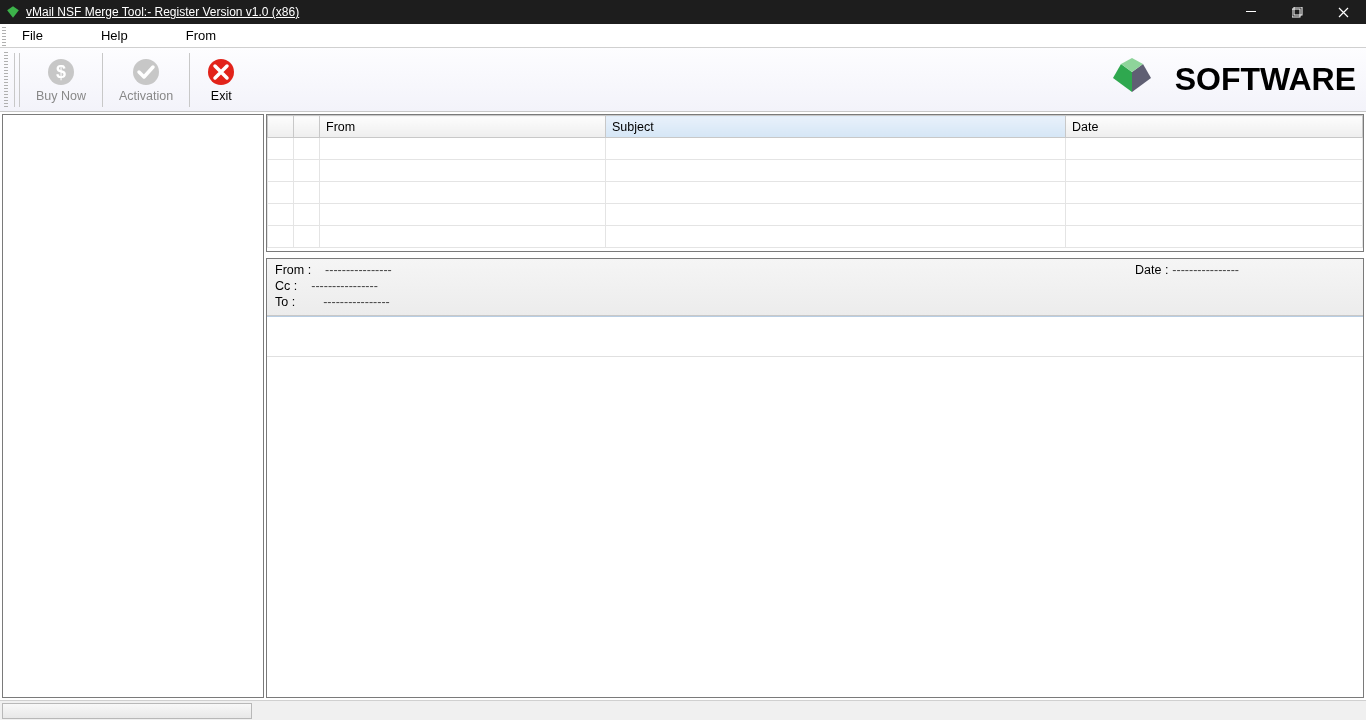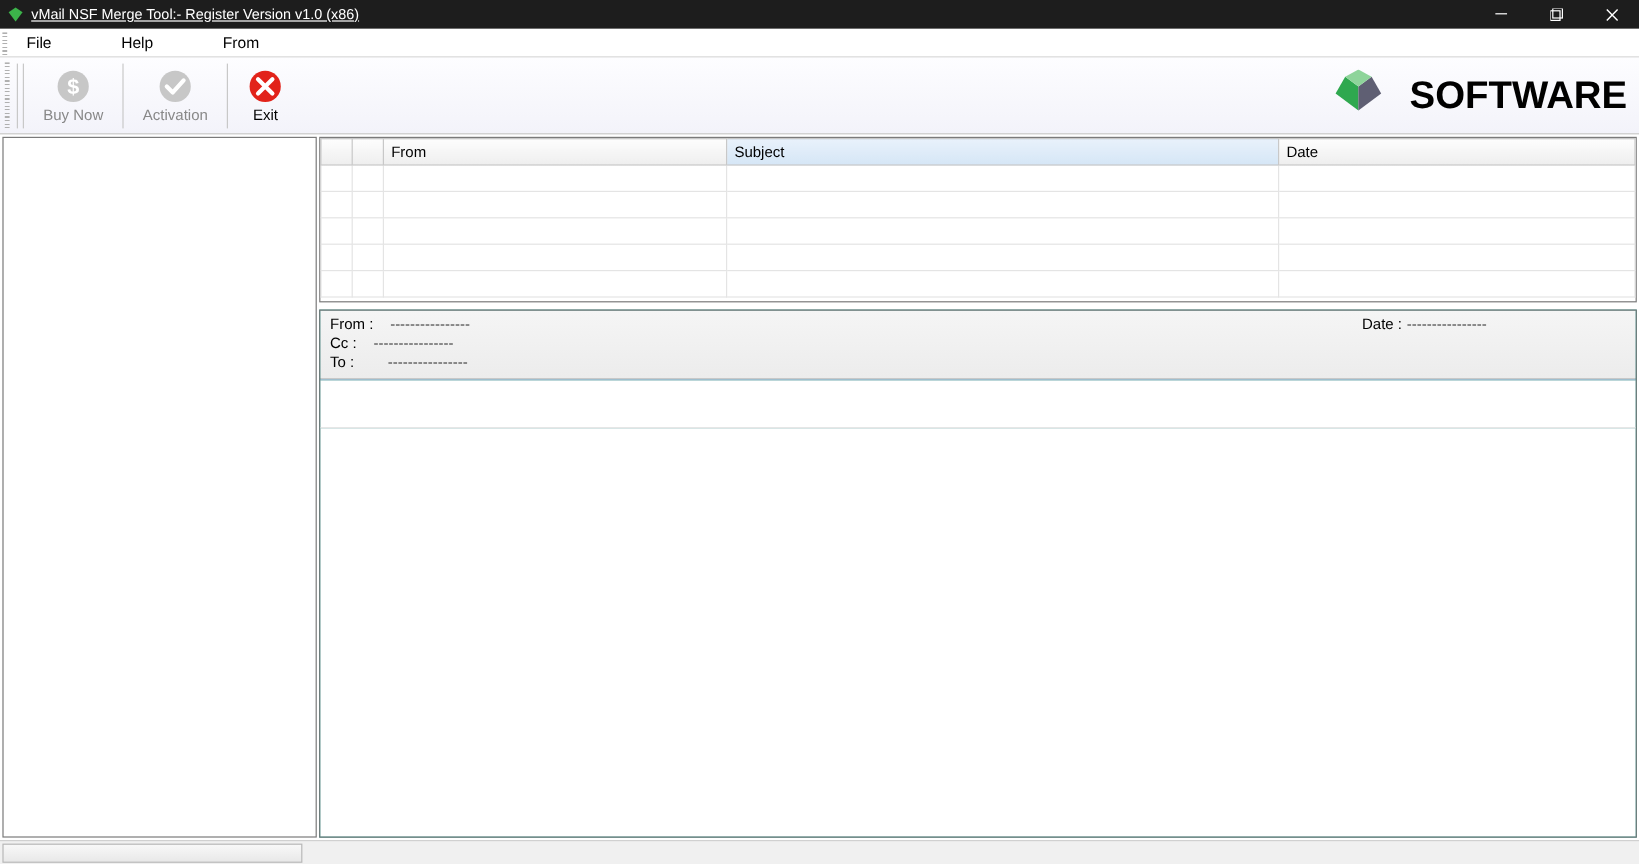--- a/index.html
+++ b/index.html
@@ -106,21 +106,21 @@
 .col-check { width: 26px; }
 .col-icon { width: 26px; }
 .col-from { width: 286px; }
 .col-subject { width: 460px; }
 .col-date { }
 
 .detail-pane {
   flex:1;
   border: 1px solid #7a7a7a;
   margin-top: 6px;
-  background:#0f766e;
+  background:#4d7c0f;
   display:flex; flex-direction:column;
   min-height:0;
 }
 .detail-header {
   background: linear-gradient(to bottom, #f5f5f5, #ececec);
   border-bottom: 1px solid #c8c8c8;
   padding: 4px 8px 6px 8px;
   font-size: 12.5px;
   display:grid;
   grid-template-columns: 1fr 220px;

